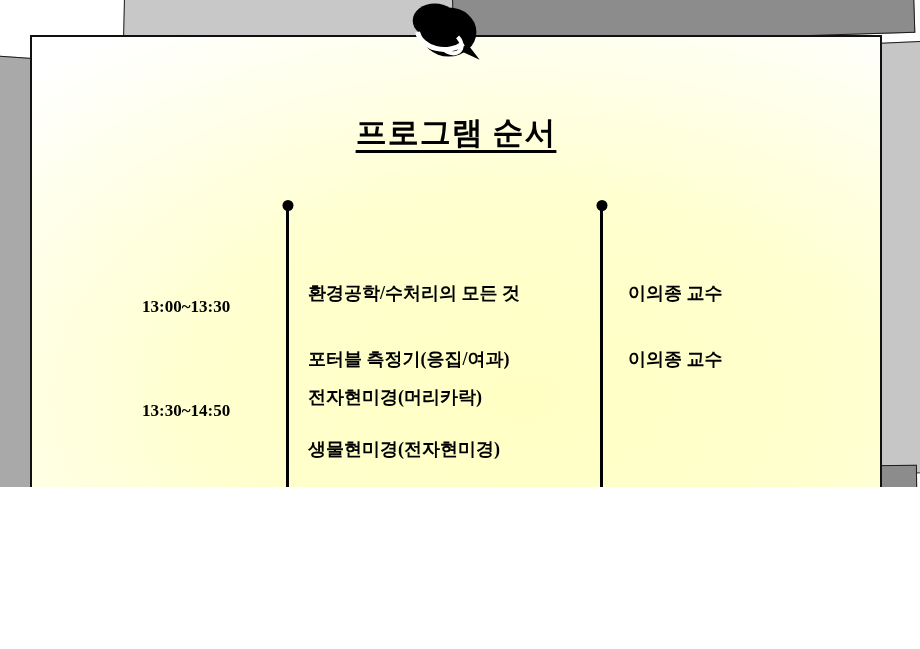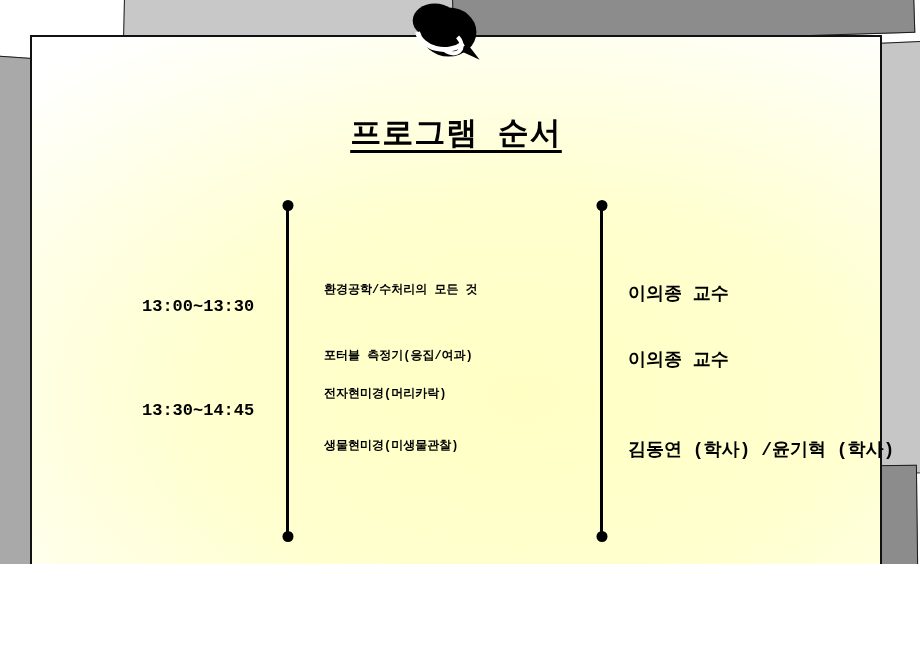--- a/index.html
+++ b/index.html
@@ -1,21 +1,21 @@
 <!DOCTYPE html>
 <html><head>
 <meta charset="utf-8">
 <style>
   html,body{margin:0;padding:0;background:#ffffff;}
   .canvas{
     position:relative;
-    width:920px;height:564px;
+    width:920px;height:487px;
     overflow:hidden;
     background:#ffffff;
-    font-family:Liberation Mono, monospace;
+    font-family:Liberation Serif, serif;
   }
   
   .sheet{position:absolute;border:1px solid #1c1c1c;z-index:1;}
   .sheet-left{
     left:-52px;top:58px;width:150px;height:540px;
     background:#a9a9a9;transform:rotate(4deg);
   }
   .sheet-top-light{
     left:124px;top:-48px;width:650px;height:96px;
     background:#c8c8c8;transform:rotate(1.3deg);
@@ -56,21 +56,21 @@
   .line-1{left:286px;}
   .line-2{left:600px;}
   .timeline::before,.timeline::after{
     content:"";position:absolute;left:50%;
     width:11px;height:11px;border-radius:50%;background:#000;
     transform:translateX(-50%);
   }
   .timeline::before{top:-5px;}
   .timeline::after{bottom:-5px;}
   .time-label{left:142px;font-size:17px;margin-top:16px;}
-  .program-label{left:324px;font-size:12px;}
+  .program-label{left:308px;font-size:18px;}
   .presenter-label{left:628px;font-size:18px;text-align:right;}
   .row-0{top:281px;}
   .row-1{top:333px;margin-top:14px;}
   .row-2{top:385px;}
   .row-3{top:437px;}
 </style>
 </head>
 <body>
 
 <div class="canvas">
@@ -97,20 +97,19 @@
   <div class="timeline line-2"></div>
 
   <div class="content-item time-label row-0">13:00~13:30</div>
   <div class="content-item program-label row-0">환경공학/수처리의 모든 것</div>
   <div class="content-item presenter-label row-0">이의종 교수</div>
 
   <div class="content-item time-label row-1"></div>
   <div class="content-item program-label row-1">포터블 측정기(응집/여과)</div>
   <div class="content-item presenter-label row-1">이의종 교수</div>
 
-  <div class="content-item time-label row-2">13:30~14:45</div>
+  <div class="content-item time-label row-2">13:30~14:50</div>
   <div class="content-item program-label row-2">전자현미경(머리카락)</div>
 
   <div class="content-item time-label row-3"></div>
-  <div class="content-item program-label row-3">생물현미경(미생물관찰)</div>
-  <div class="content-item presenter-label row-3">김동연 (학사) /윤기혁 (학사)</div>
+  <div class="content-item program-label row-3">생물현미경(전자현미경)</div>
 
 </div>
 
 </body></html>

